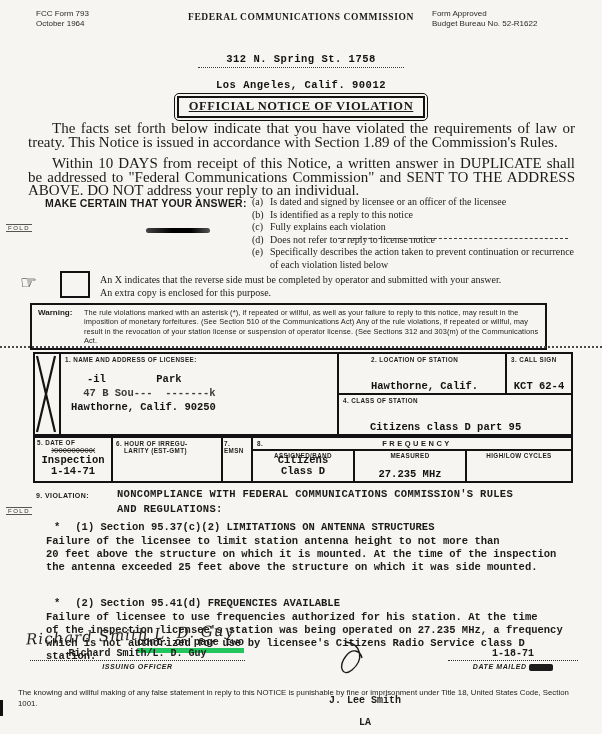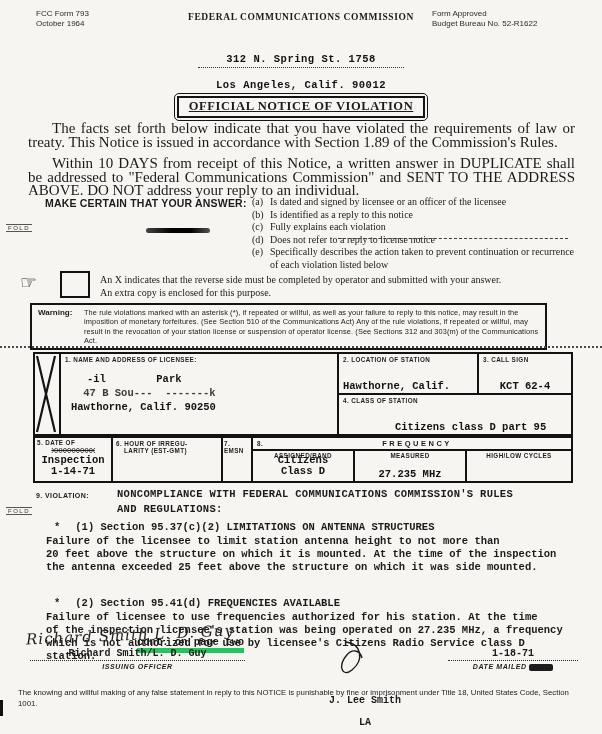--- a/index.html
+++ b/index.html
@@ -47,21 +47,21 @@
   .warn-text { font-family:"Liberation Sans",sans-serif; font-size:7.4px; line-height:9.3px; letter-spacing:.1px; }
 
   
   .cell-label { font-family:"Liberation Sans",sans-serif; font-size:6.3px; font-weight:700; letter-spacing:.4px; color:#1d1d1d; }
   .typed { font-family:"Liberation Mono","DejaVu Sans Mono",monospace; font-weight:700; font-size:10.5px; color:#121212; }
   .tableA { left:33px; top:352px; width:540px; height:84px; display:flex; border:2px solid #121212; }
   .xcell { width:26px; flex:0 0 26px; border-right:2px solid #121212; position:relative; }
   .licCell { width:278px; flex:0 0 278px; border-right:2px solid #121212; padding:2px 4px; }
   .rightCol { flex:1; display:flex; flex-direction:column; }
   .rcTop { display:flex; border-bottom:2px solid #121212; height:41px; }
-  .locCell { width:140px; flex:0 0 140px; border-right:2px solid #121212; padding:2px 4px; position:relative; }
+  .locCell { width:140px; flex:0 0 140px; border-right:2px solid #121212; padding:2px 4px; position:relative;margin-left:28px; }
   .callCell { flex:1; padding:2px 4px; text-align:center; position:relative; }
   .classCell { flex:1; padding:2px 4px; position:relative; }
   .cell-val-bottom { position:absolute; bottom:1px; left:4px; }
 
   .tableB { left:33px; top:436px; width:540px; height:47px; display:flex; border:2px solid #121212; border-top-width:2px; }
   .dateCell { width:78px; flex:0 0 78px; border-right:2px solid #121212; text-align:center; padding-top:1px; }
   .struck { text-decoration:line-through; font-size:8px; letter-spacing:-1px; color:#222; }
   .hourCell { width:110px; flex:0 0 110px; border-right:2px solid #121212; padding:2px 3px; }
   .emsnCell { width:30px; flex:0 0 30px; border-right:2px solid #121212; padding:2px 1px; }
   .freqCell { flex:1; display:flex; flex-direction:column; }
@@ -188,21 +188,21 @@
           <div class="cell-label">2. LOCATION OF STATION</div>
           <div class="typed cell-val-bottom">Hawthorne, Calif.</div>
         </div>
         <div class="callCell">
           <div class="cell-label" style="text-align:left;">3. CALL SIGN</div>
           <div class="typed" style="position:absolute; bottom:1px; left:0; right:0;">KCT 62-4</div>
         </div>
       </div>
       <div class="classCell">
         <div class="cell-label">4. CLASS OF STATION</div>
-        <div class="typed cell-val-bottom" style="left:56px;margin-top:30px;">Citizens class D part 95</div>
+        <div class="typed cell-val-bottom" style="left:31px;margin-top:30px;">Citizens class D part 95</div>
       </div>
     </div>
   </div>
 
   <div class="abs tableB">
     <div class="dateCell">
       <div class="cell-label" style="text-align:left; padding-left:2px;">5. DATE OF</div>
       <div class="struck sans">XXXXXXXXXX</div>
       <div class="typed" style="line-height:11px;">Inspection</div>
       <div class="typed" style="line-height:11px;">1-14-71</div>

